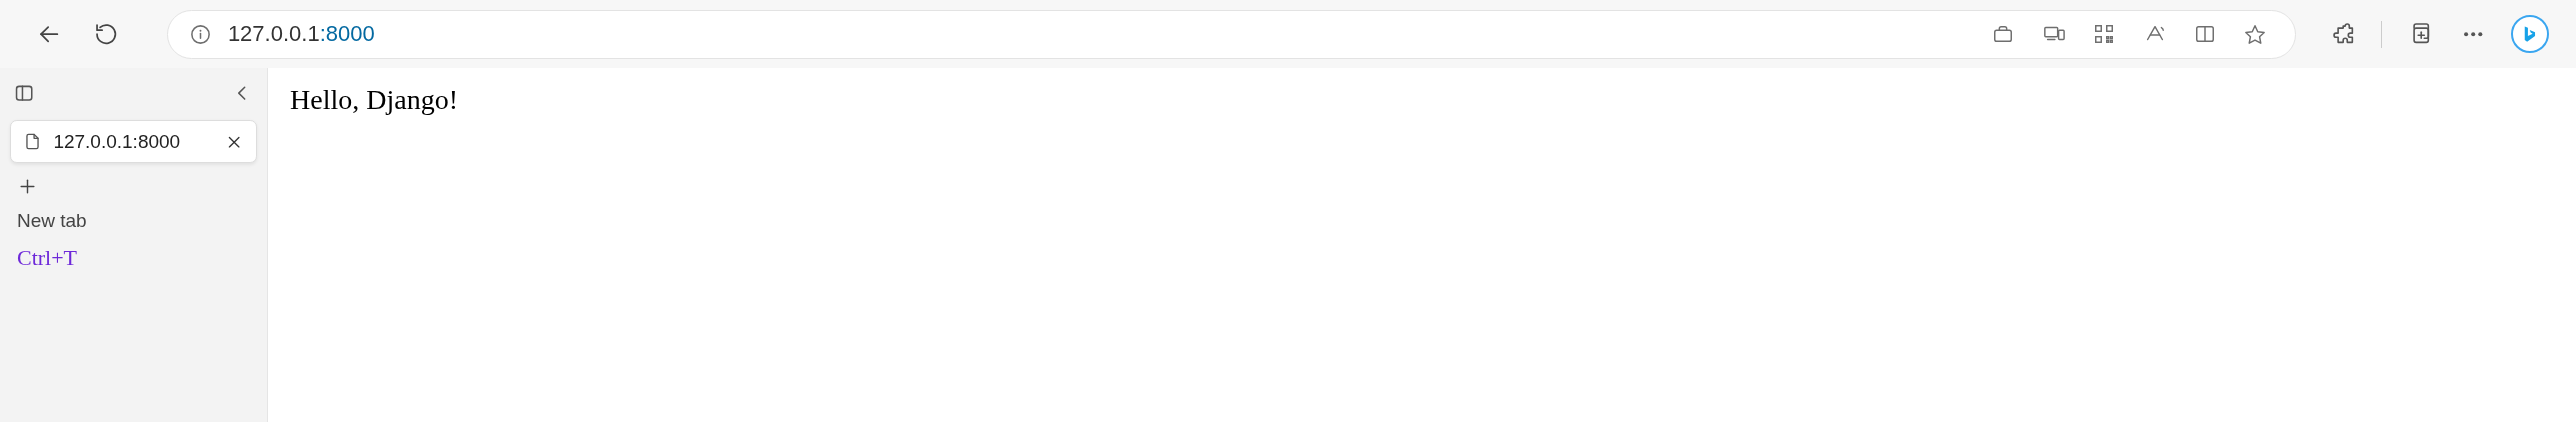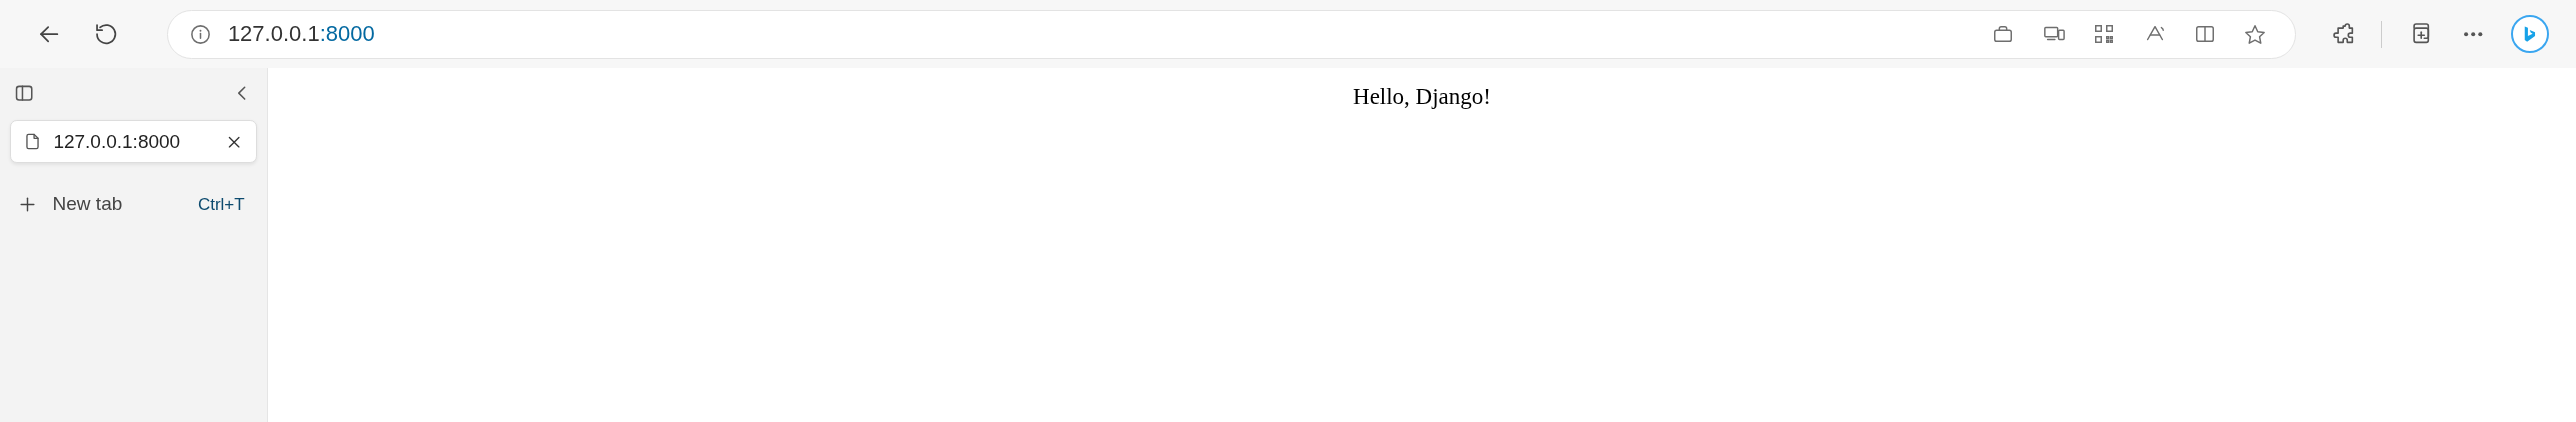--- a/index.html
+++ b/index.html
@@ -216,59 +216,60 @@
       cursor: pointer;
     }
     .vtab .close svg {
       width: 16.3px;
       height: 16.3px;
     }
 
     .newtab {
       margin-top: 13.6px;
       display: flex;
-      align-items: flex-end;
+      align-items: flex-start;
       height: 38px;
       padding: 0 6.8px;
       color: #444;
       gap: 13.6px;
       cursor: pointer;
+      flex-direction: column;
     }
     .newtab .plus {
       width: 22px;
       height: 22px;
       display: flex;
       align-items: center;
       justify-content: center;
     }
     .newtab .plus svg {
       width: 19px;
       height: 19px;
     }
     .newtab .label {
       flex: 1;
       font-size: 19px;
     }
     .newtab .shortcut {
-      font-size: 17px;
-      color: #0c4a6e;
+      font-size: 22px;
+      color: #6d28d9;
       padding-right: 5.4px;
+      font-family: Liberation Serif, serif;
     }
 
     
     .page {
       flex: 1;
       background: #fff;
       padding: 16.3px 22px;
     }
     .page-text {
       font-family: "Times New Roman", Times, serif;
-      font-size: 23px;
+      font-size: 28px;
       color: #000;
-      text-align: center;
     }
   </style>
 </head>
 <body>
 
 <div class="toolbar">
   <div class="nav-buttons">
     <div class="icon-btn">
       <svg viewBox="0 0 24 24" fill="none" stroke="currentColor" stroke-width="1.7" stroke-linecap="round" stroke-linejoin="round">
           <line x1="20" y1="12" x2="4" y2="12"></line>

